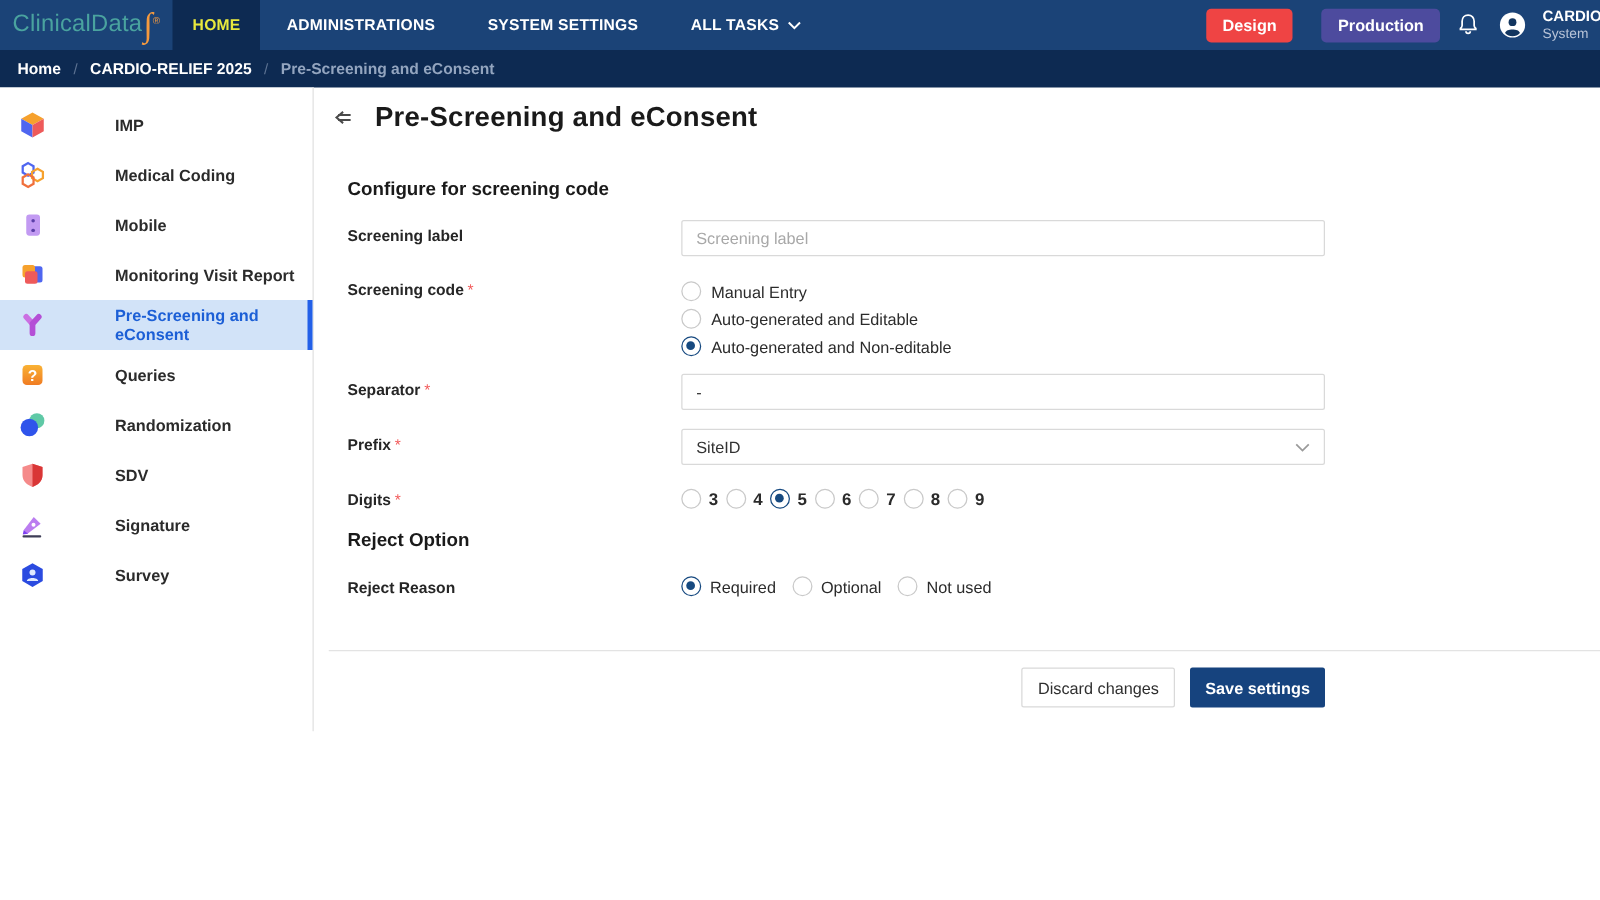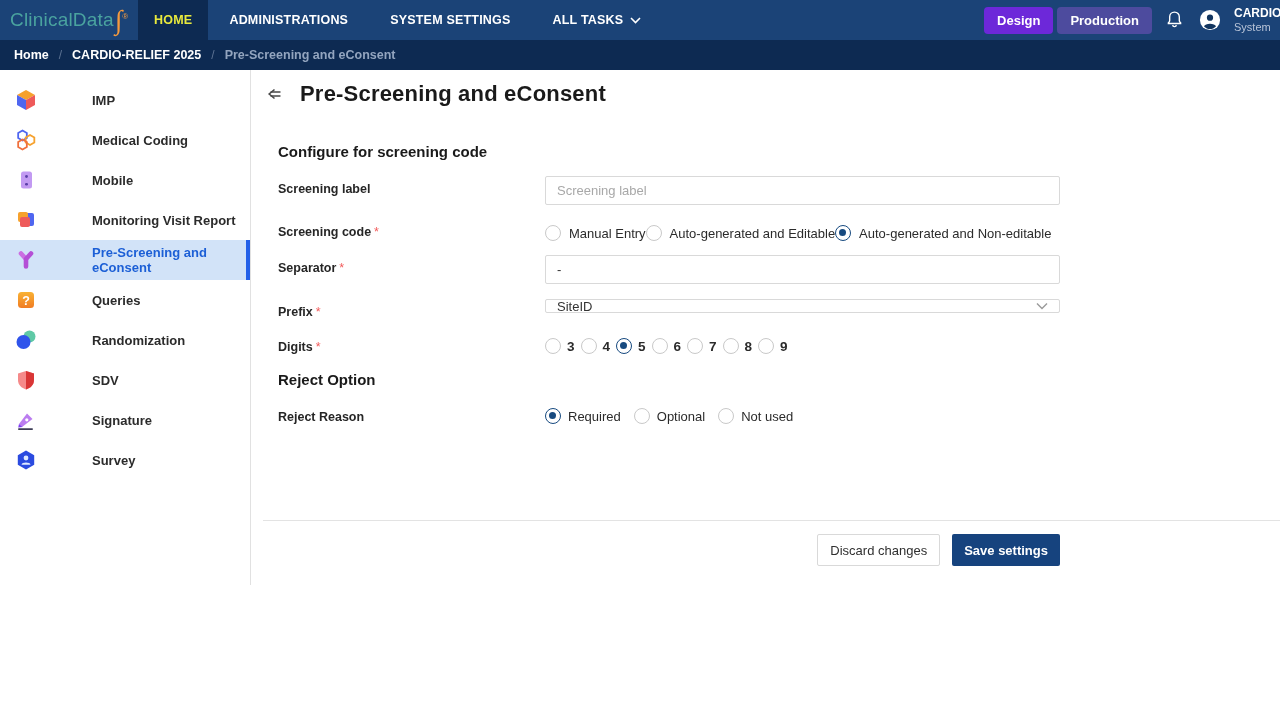--- a/index.html
+++ b/index.html
@@ -13,21 +13,21 @@
   .logo-text { color:#4aa39f; font-size:19px; font-weight:500; letter-spacing:.2px; }
   .logo-swoosh { color:#f59a3e; font-size:27px; font-weight:700; line-height:20px; margin-left:1px; font-family:"Liberation Serif", serif; }
   .logo-reg { color:#f59a3e; font-size:8px; margin-top:-8px; }
   .nav-items { display:flex; height:40px; }
   .nav-item { display:flex; align-items:center; gap:7px; height:40px; padding:0 21px; color:#fff;
               font-size:12.5px; font-weight:700; letter-spacing:.2px; cursor:pointer; }
   .nav-item.active { background:#0d2a52; color:#e8e93d; padding:0 16px; }
   .nav-right { margin-left:auto; display:flex; align-items:center; flex:none; }
   .env-btn { border:none; border-radius:4px; color:#fff; font-size:13px; font-weight:700; padding:6px 13px;
              font-family:"Liberation Sans", sans-serif; cursor:pointer; }
-  .env-design { background:#6d28d9; margin-right:4px; }
+  .env-design { background:#ef4444; margin-right:23px; }
   .env-production { background:#4d4b9e; margin-right:12px; }
   .bell-wrap { margin-right:14px; display:flex; align-items:center; cursor:pointer; }
   .avatar-wrap { margin-right:13px; display:flex; align-items:center; cursor:pointer; }
   .user-block { width:46px; overflow:hidden; flex:none; line-height:1.25; }
   .user-line1 { color:#fff; font-size:12px; font-weight:700; white-space:nowrap; }
   .user-line2 { color:#b8c4d8; font-size:11px; white-space:nowrap; }
 
   
   .breadcrumb { display:flex; align-items:center; gap:10px; height:30px; background:#0d2a52; padding-left:14px; }
   .crumb { color:#fff; font-size:12.5px; font-weight:700; cursor:pointer; }
@@ -58,29 +58,29 @@
   .section-title { font-size:15px; font-weight:700; color:#1a1a1a; }
   .st-1 { margin-top:25px; margin-bottom:16px; }
   .st-2 { margin-top:17px; margin-bottom:16px; }
   .form-row { display:flex; }
   .f-label { width:267px; flex:none; padding-top:6px; font-size:12.5px; font-weight:700; color:#262626; }
   .req { color:#f25a5a; margin-left:3px; font-weight:400; }
   .f-control { width:515px; }
   .text-input { width:515px; height:29px; border:1px solid #d9d9d9; border-radius:2px; padding:0 11px;
                 font-size:13px; color:#333; font-family:"Liberation Sans", sans-serif; outline:none; }
   .text-input::placeholder { color:#a8a8a8; }
-  .select-box { width:515px; height:14px; border:1px solid #d9d9d9; border-radius:2px; padding:0 11px;
+  .select-box { width:515px; height:29px; border:1px solid #d9d9d9; border-radius:2px; padding:0 11px;
                 display:flex; align-items:center; justify-content:space-between; font-size:13px; color:#333; cursor:pointer; background:#fff; }
   .radio { width:16px; height:16px; border:1px solid #c9c9c9; border-radius:50%; background:#fff;
            display:inline-block; position:relative; flex:none; cursor:pointer; }
   .radio.checked { border:1.5px solid #174a80; }
   .radio.checked::after { content:""; position:absolute; left:3px; top:3px; width:7px; height:7px; border-radius:50%; background:#174a80; }
   .radio-option { display:flex; align-items:center; gap:8px; height:22px; cursor:pointer; }
   .radio-option span { font-size:13px; color:#2b2b2b; }
-  .v-radios { display:flex; padding-top:3px; }
+  .v-radios { display:flex; flex-direction:column; padding-top:3px; }
   .h-radios { display:flex; align-items:center; padding-top:4px; }
   .digit-opt { display:flex; align-items:center; gap:6px; margin-right:6px; cursor:pointer; }
   .digit-opt span { font-size:13.5px; font-weight:700; color:#2b2b2b; }
   .rej-opt { display:flex; align-items:center; gap:7px; margin-right:13px; cursor:pointer; }
   .rej-opt span { font-size:13px; color:#2b2b2b; }
   .gap-row1 { margin-bottom:14px; }
   .gap-row2 { margin-bottom:11px; }
   .gap-row3 { margin-bottom:15px; }
 
   

